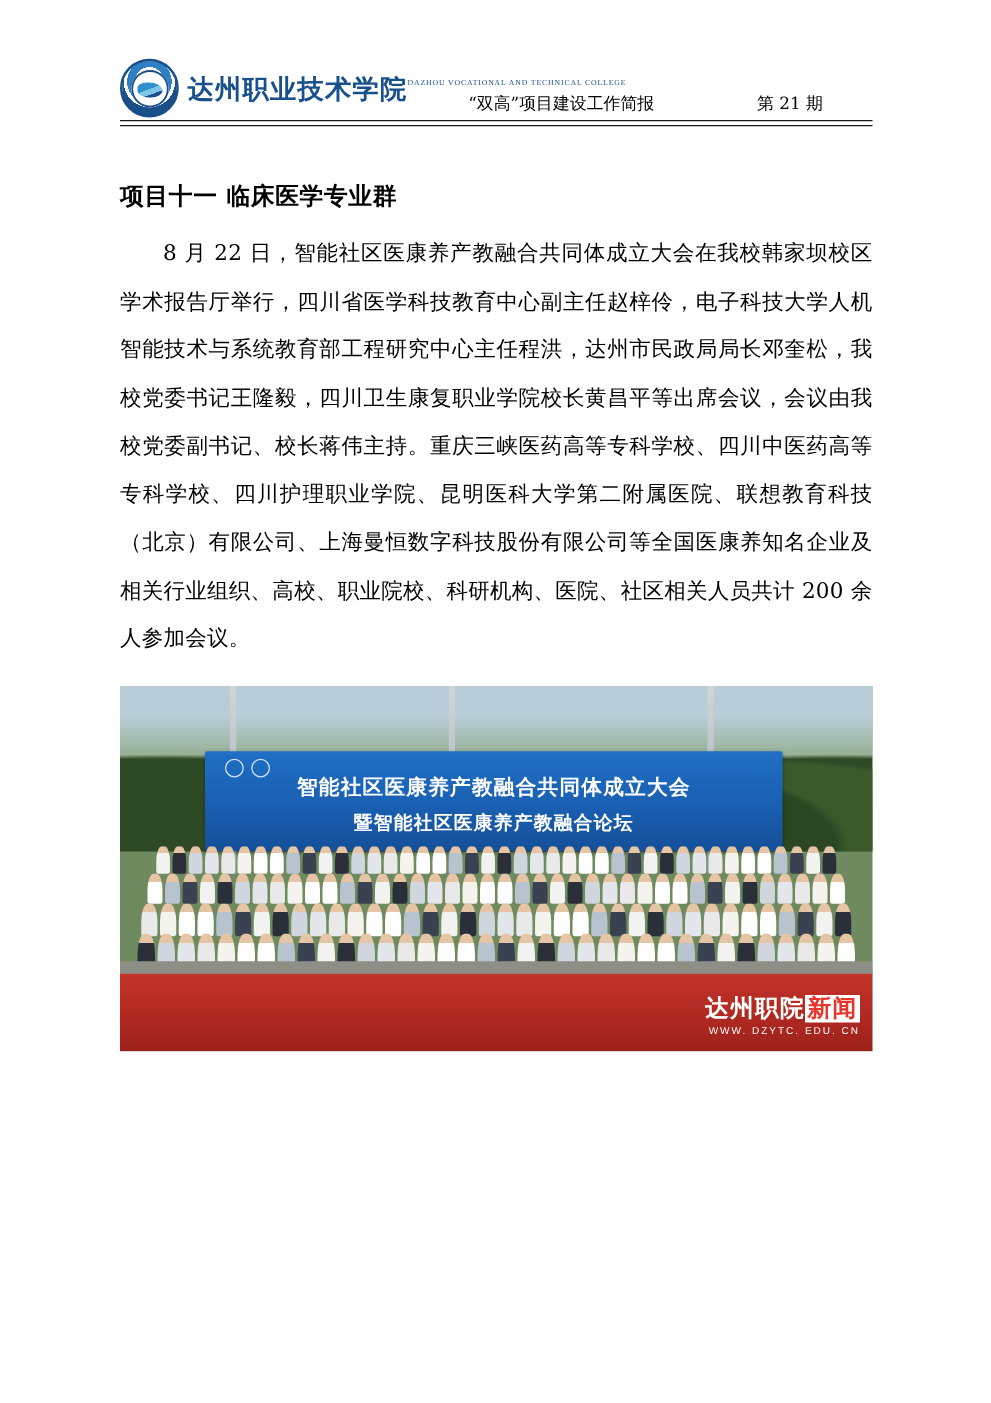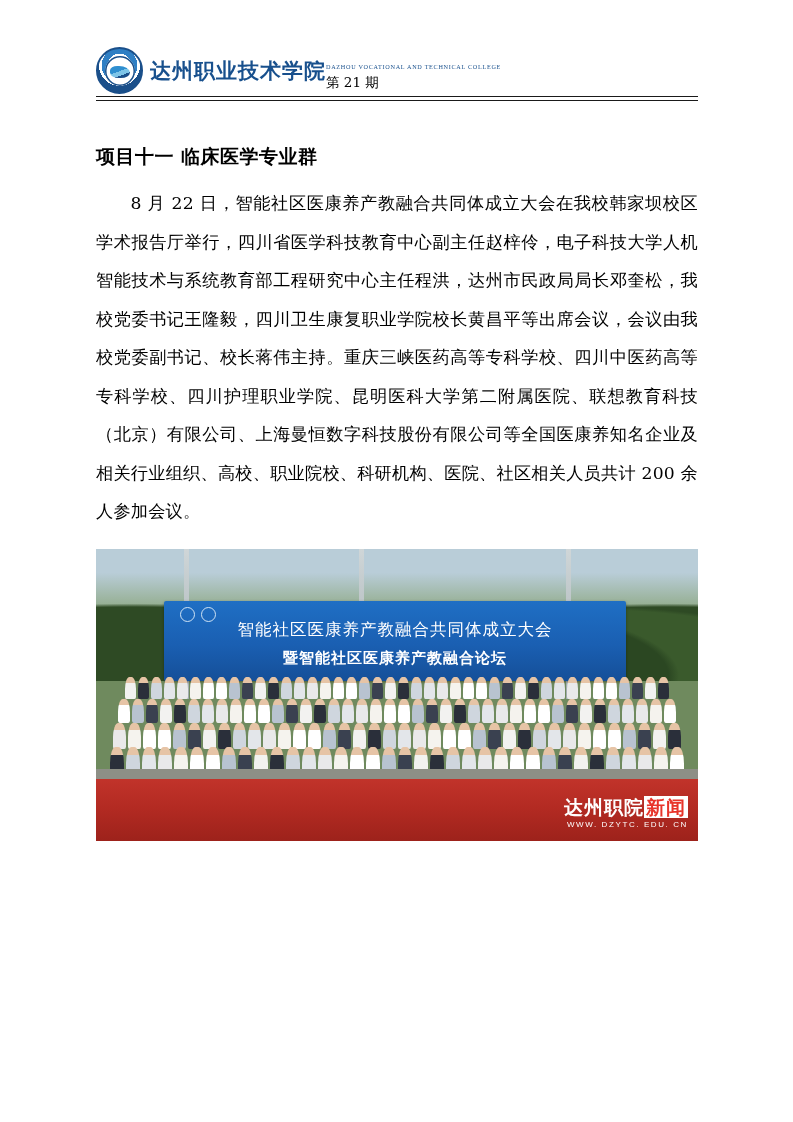--- a/index.html
+++ b/index.html
@@ -106,21 +106,21 @@
     text-align: center;
     font-family: "DejaVu Serif", serif;
     font-size: 13.5px;
     color: #000000;
     padding-bottom: 2px;
     white-space: nowrap;
   }
   .header-right {
     flex: 0 0 auto;
     width: 120px;
-    text-align: left;
+    text-align: center;
     font-family: "DejaVu Serif", serif;
     font-size: 13.5px;
     color: #000000;
     padding-bottom: 2px;
     padding-right: 6px;
     white-space: nowrap;
   }
   .header-rule {
     position: absolute;
     left: 0;
@@ -226,21 +226,21 @@
   .banner-logos i {
     display: block;
     width: 13px;
     height: 13px;
     border-radius: 50%;
     border: 1.5px solid #cfe3f5;
   }
   .banner-line1 {
     margin-top: 21px;
     font-size: 16.5px;
-    font-weight: normal;
+    font-weight: bold;
     letter-spacing: 1px;
     line-height: 1;
     white-space: nowrap;
   }
   .banner-line2 {
     margin-top: 13px;
     font-size: 15px;
     font-weight: bold;
     letter-spacing: 1px;
     line-height: 1;
@@ -333,20 +333,21 @@
 
   <div class="header">
     <div class="header-inner">
       <div class="logo-block">
         <div class="logo-seal"></div>
         <div class="logo-text">
           <div class="logo-cn">达州职业技术学院</div>
           <div class="logo-en">DAZHOU VOCATIONAL AND TECHNICAL COLLEGE</div>
         </div>
       </div>
+      <div class="header-center">“双高”项目建设工作简报</div>
       <div class="header-right">第 21 期</div>
     </div>
     <div class="header-rule"></div>
     <div class="header-rule-2"></div>
   </div>
 
   <div class="content">
     <h2 class="section-title">项目十一  临床医学专业群</h2>
     <p class="para">8 月 22 日，智能社区医康养产教融合共同体成立大会在我校韩家坝校区学术报告厅举行，四川省医学科技教育中心副主任赵梓伶，电子科技大学人机智能技术与系统教育部工程研究中心主任程洪，达州市民政局局长邓奎松，我校党委书记王隆毅，四川卫生康复职业学院校长黄昌平等出席会议，会议由我校党委副书记、校长蒋伟主持。重庆三峡医药高等专科学校、四川中医药高等专科学校、四川护理职业学院、昆明医科大学第二附属医院、联想教育科技（北京）有限公司、上海曼恒数字科技股份有限公司等全国医康养知名企业及相关行业组织、高校、职业院校、科研机构、医院、社区相关人员共计 200 余人参加会议。</p>
 

